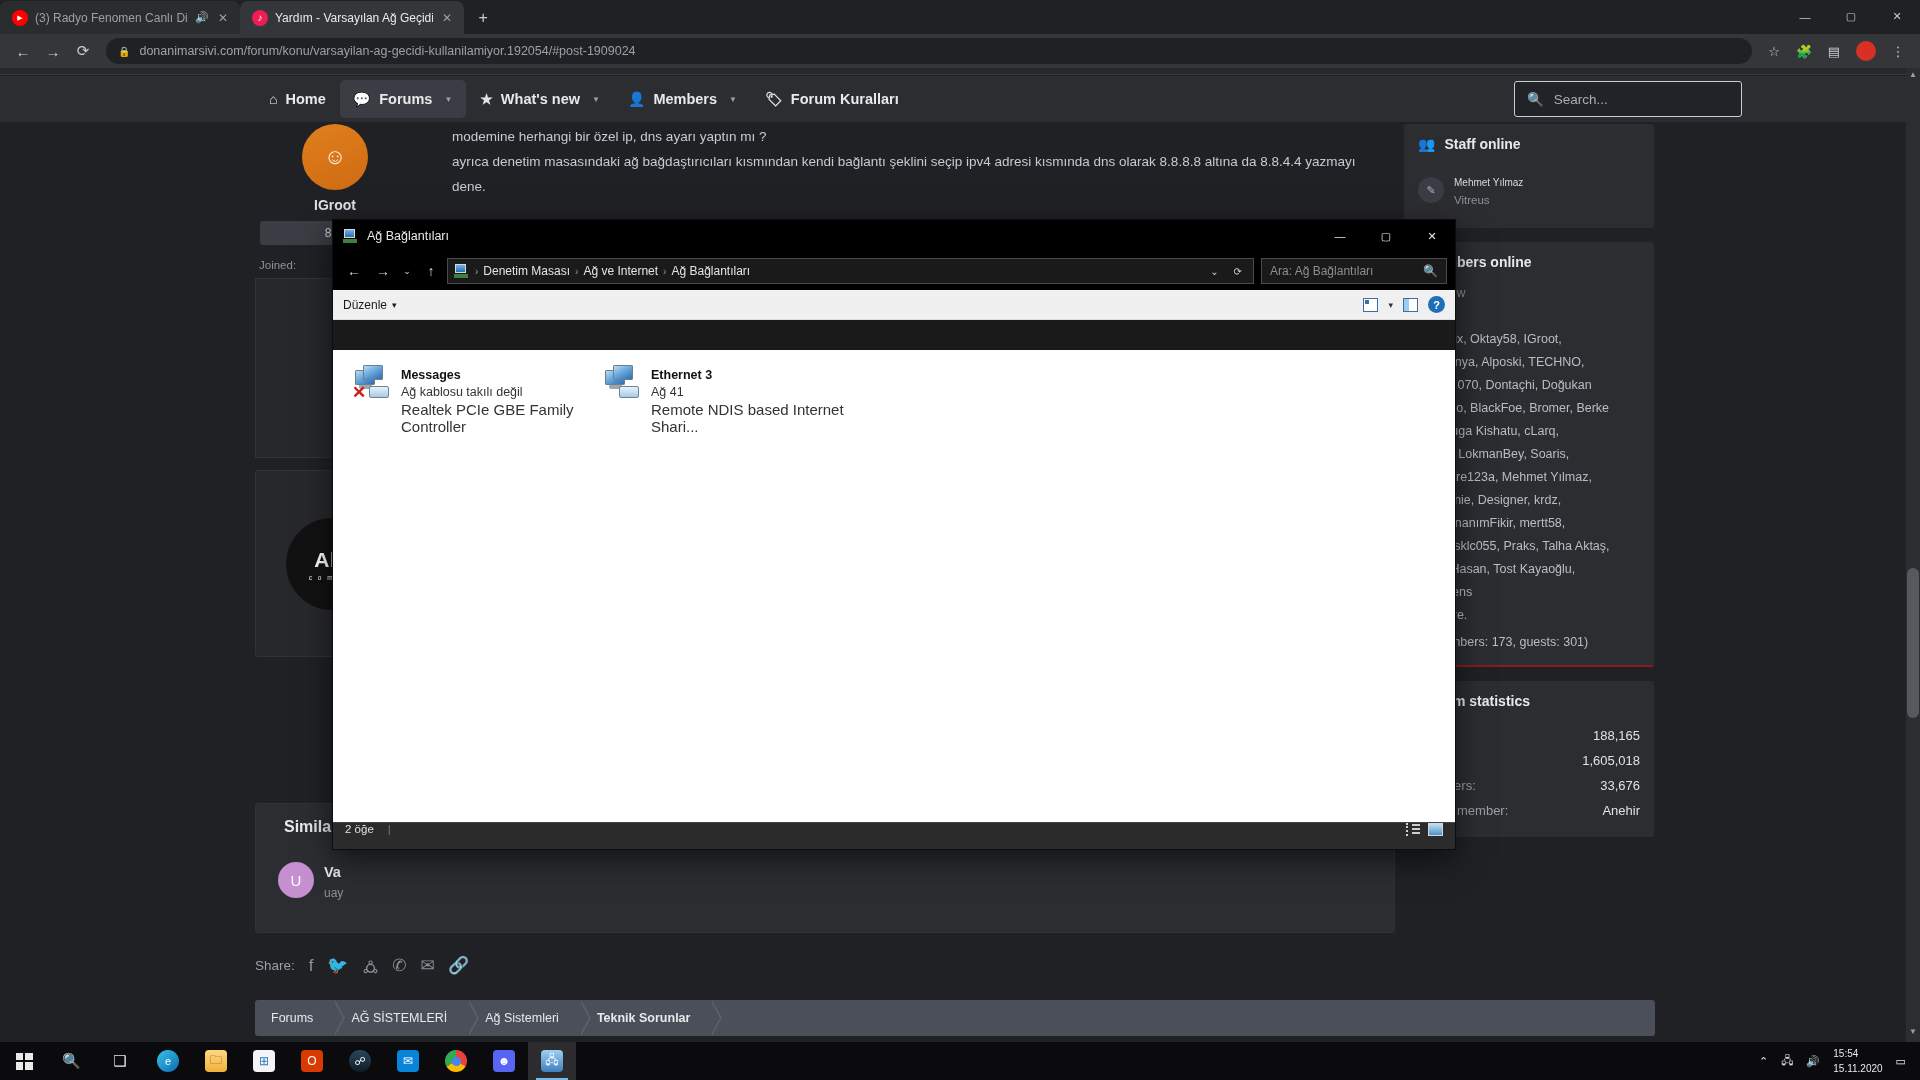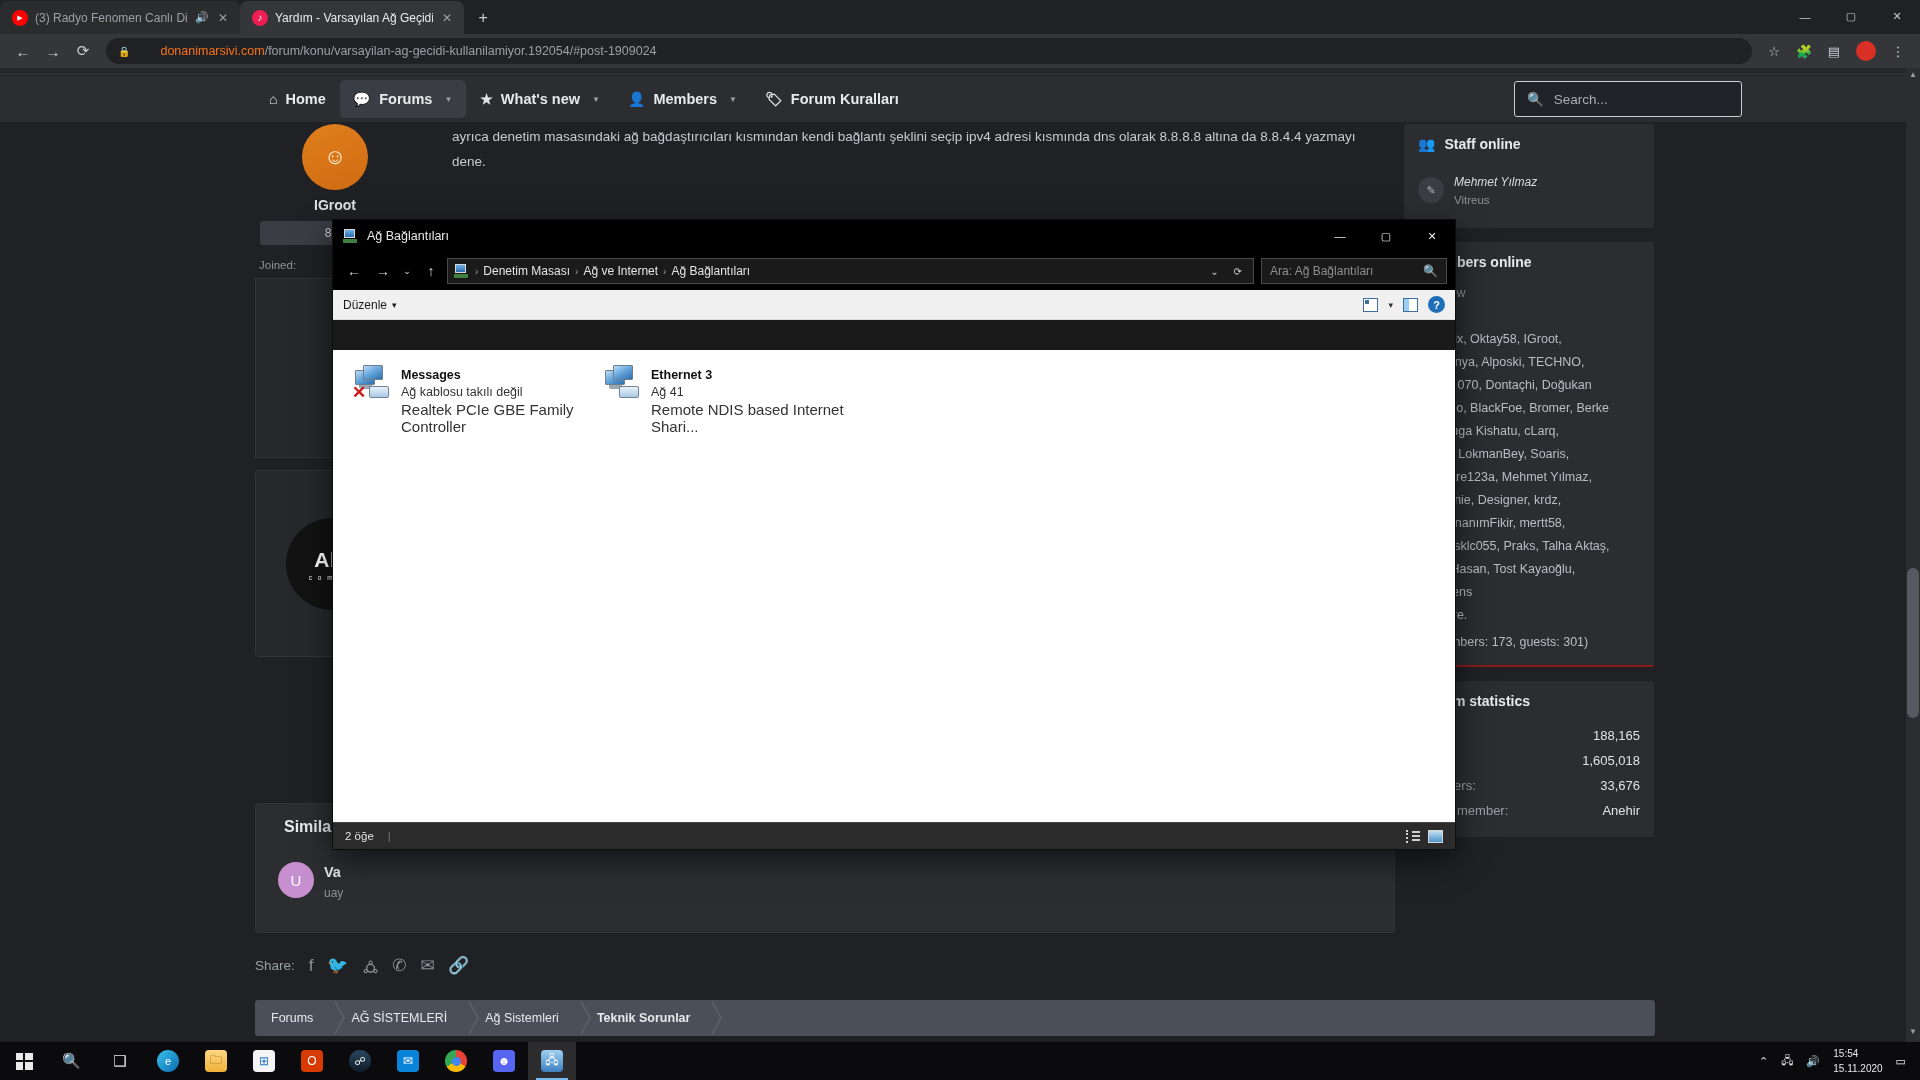--- a/index.html
+++ b/index.html
@@ -63,21 +63,21 @@
   .navbtn {
     width: 30px; height: 28px; display: flex; align-items: center;
     justify-content: center; color: #c8cdd2; font-size: 15px;
   }
   .omnibox {
     flex: 1; height: 26px; background: #202124; border-radius: 13px;
     margin: 0 8px; display: flex; align-items: center; padding: 0 12px;
     gap: 9px; font-size: 12.5px; color: #9aa0a6; min-width: 0;
   }
   .omnibox .lock { font-size: 10px; color: #c8cdd2; }
-  .omnibox .urldomain { color: #f97316; margin-left: 21px; }
+  .omnibox .urldomain { color: #a3a3a3; }
   .toolbar-right { display: flex; align-items: center; gap: 2px; }
   .toolbar-right .tbicon {
     width: 28px; height: 28px; display: flex; align-items: center;
     justify-content: center; color: #c8cdd2; font-size: 13px;
   }
   .avatar-circle {
     width: 20px; height: 20px; border-radius: 50%; background: #d93025;
     margin: 0 6px;
   }
 
@@ -208,21 +208,21 @@
     display: flex; align-items: center; gap: 9px; padding: 12px 14px 10px;
     color: #e7e9ea; font-size: 14px; font-weight: bold;
   }
   .side-body { padding: 4px 14px 14px; }
   .staff-row { display: flex; align-items: center; gap: 10px; padding: 6px 0; }
   .staff-av {
     width: 26px; height: 26px; border-radius: 50%; background: #3a3d43;
     display: flex; align-items: center; justify-content: center;
     color: #a9aeb4; font-size: 11px;
   }
-  .staff-name { color: #d7dadd; font-size: 12px; font-style: italic; }
+  .staff-name { color: #d7dadd; font-size: 10px; }
   .staff-sub { color: #8d9298; font-size: 11.5px; }
   .side-sub { color: #8d9298; font-size: 12px; padding: 2px 0 6px; }
   .member-list { color: #b9bec4; font-size: 12.5px; line-height: 23px; }
   .side-total {
     color: #b9bec4; font-size: 12.5px; padding: 8px 0 2px;
   }
   .stat-row {
     display: flex; justify-content: space-between; padding: 5px 0;
     font-size: 13px;
   }
@@ -332,21 +332,21 @@
     position: absolute; left: -1px; top: 20px; color: #d11b1b;
     font-size: 17px; font-weight: bold; line-height: 1;
   }
   .net-text { padding-top: 1px; }
   .net-name { color: #111; font-size: 12.5px; font-weight: bold; line-height: 17px; }
   .net-state { color: #333; font-size: 12.5px; line-height: 17px; }
   .net-dev { color: #333; font-size: 15px; line-height: 17px; }
   .ex-status {
     position: absolute; left: 0; right: 0; bottom: 0; height: 27px;
     background: #2b2b2b; border-top: 1px solid #444;
-    display: flex; align-items: center; padding: 0 12px;
+    display: flex; align-items: flex-start; padding: 0 12px;
     color: #e2e2e2; font-size: 11.5px;
   }
   .ex-status .bar { color: #777; margin-left: 14px; }
   .st-right { margin-left: auto; display: flex; align-items: center; gap: 8px; }
   .st-ico1 {
     width: 14px; height: 13px; background: #2b2b2b; position: relative;
   }
   .st-ico1::before {
     content: ""; position: absolute; left: 0; top: 0; width: 4px; height: 13px;
     border-left: 2px dotted #cfcfcf;
@@ -490,20 +490,21 @@
       <div class="post-badge">80+</div>
       <div class="post-meta">
         <div>Joined:</div>
         <div>Messages:</div>
         <div>Reaction sco</div>
       </div>
     </div>
     <div class="post-box"></div>
 
     <div class="post-body">
+      <p>modemine herhangi bir özel ip, dns ayarı yaptın mı ?</p>
       <p>ayrıca denetim masasındaki ağ bağdaştırıcıları kısmından kendi bağlantı şeklini seçip ipv4 adresi kısmında dns olarak 8.8.8.8 altına da 8.8.4.4 yazmayı dene.</p>
     </div>
     <div class="post-divider"></div>
 
     <div class="alp-card">
       <div class="alp-logo">
         <span class="big">Alp</span>
         <span class="small">c o m m u</span>
       </div>
     </div>

